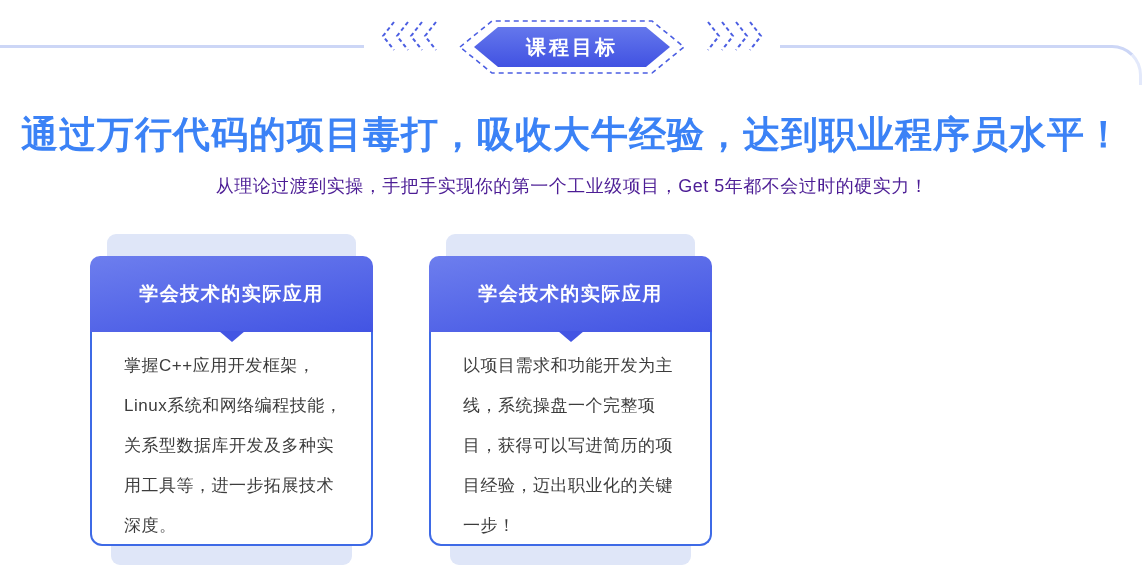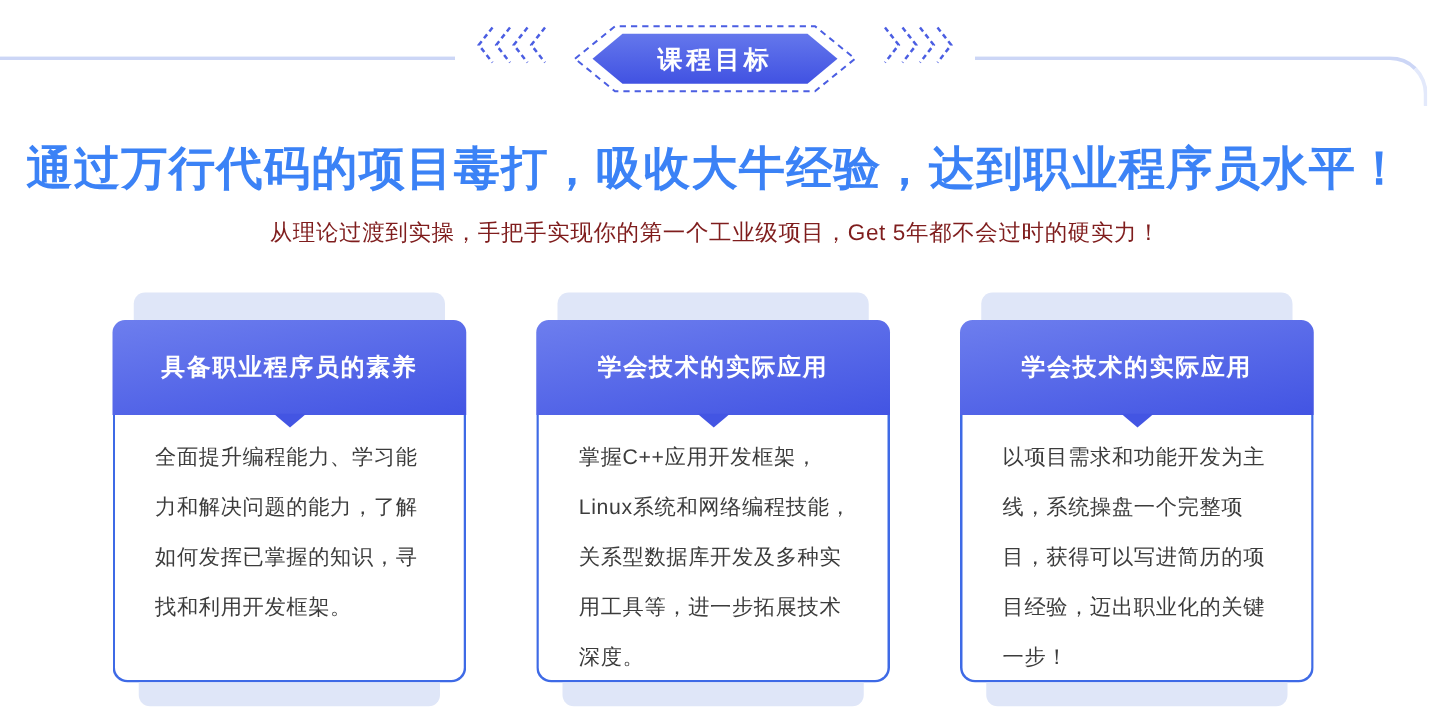--- a/index.html
+++ b/index.html
@@ -16,21 +16,21 @@
   .banner-row { position:absolute; top:16px; left:0; width:100%; height:62px;
     display:flex; justify-content:center; align-items:center; z-index:2; }
   .banner-inner { background:#ffffff; padding:0 16px; display:flex; align-items:flex-start; gap:12px; }
   .chevrons { display:block; }
   .hex-wrap { display:block; }
 
   
   .main-heading { position:absolute; top:110px; left:0; width:100%; text-align:center;
     font-size:37px; line-height:50px; font-weight:800; color:#3b82f6; letter-spacing:1px; z-index:2; }
   .sub-heading { position:absolute; top:174px; left:0; width:100%; text-align:center;
-    font-size:18px; color:#7f1d1d; letter-spacing:0.5px; z-index:2; }
+    font-size:18px; color:#4c1d95; letter-spacing:0.5px; z-index:2; }
 
   
   .cards-row { position:absolute; top:234px; left:90px; width:964px;
     display:flex; gap:56px; z-index:2; }
   .card { width:283px; display:flex; flex-direction:column; }
   .deco-top { height:22px; margin:0 17px; background:#dfe6f8; border-radius:9px 9px 0 0; }
   .card-header { position:relative; height:76px; border-radius:10px 10px 0 0;
     background:linear-gradient(170deg,#6d7eee 0%,#4254e3 100%);
     display:flex; align-items:center; justify-content:center;
     color:#ffffff; font-size:19px; font-weight:bold; letter-spacing:1.5px; }
@@ -83,29 +83,20 @@
       </svg>
 
     </div>
   </div>
 
   <h1 class="main-heading">通过万行代码的项目毒打，吸收大牛经验，达到职业程序员水平！</h1>
   <p class="sub-heading">从理论过渡到实操，手把手实现你的第一个工业级项目，Get 5年都不会过时的硬实力！</p>
 
   <div class="cards-row">
 
-    <div class="card">
-      <div class="deco-top"></div>
-      <div class="card-header">
-        <span>具备职业程序员的素养</span>
-        <div class="notch"></div>
-      </div>
-      <div class="card-body">全面提升编程能力、学习能力和解决问题的能力，了解如何发挥已掌握的知识，寻找和利用开发框架。</div>
-      <div class="deco-bottom"></div>
-    </div>
 
     <div class="card">
       <div class="deco-top"></div>
       <div class="card-header">
         <span>学会技术的实际应用</span>
         <div class="notch"></div>
       </div>
       <div class="card-body">掌握C++应用开发框架，Linux系统和网络编程技能，关系型数据库开发及多种实用工具等，进一步拓展技术深度。</div>
       <div class="deco-bottom"></div>
     </div>

